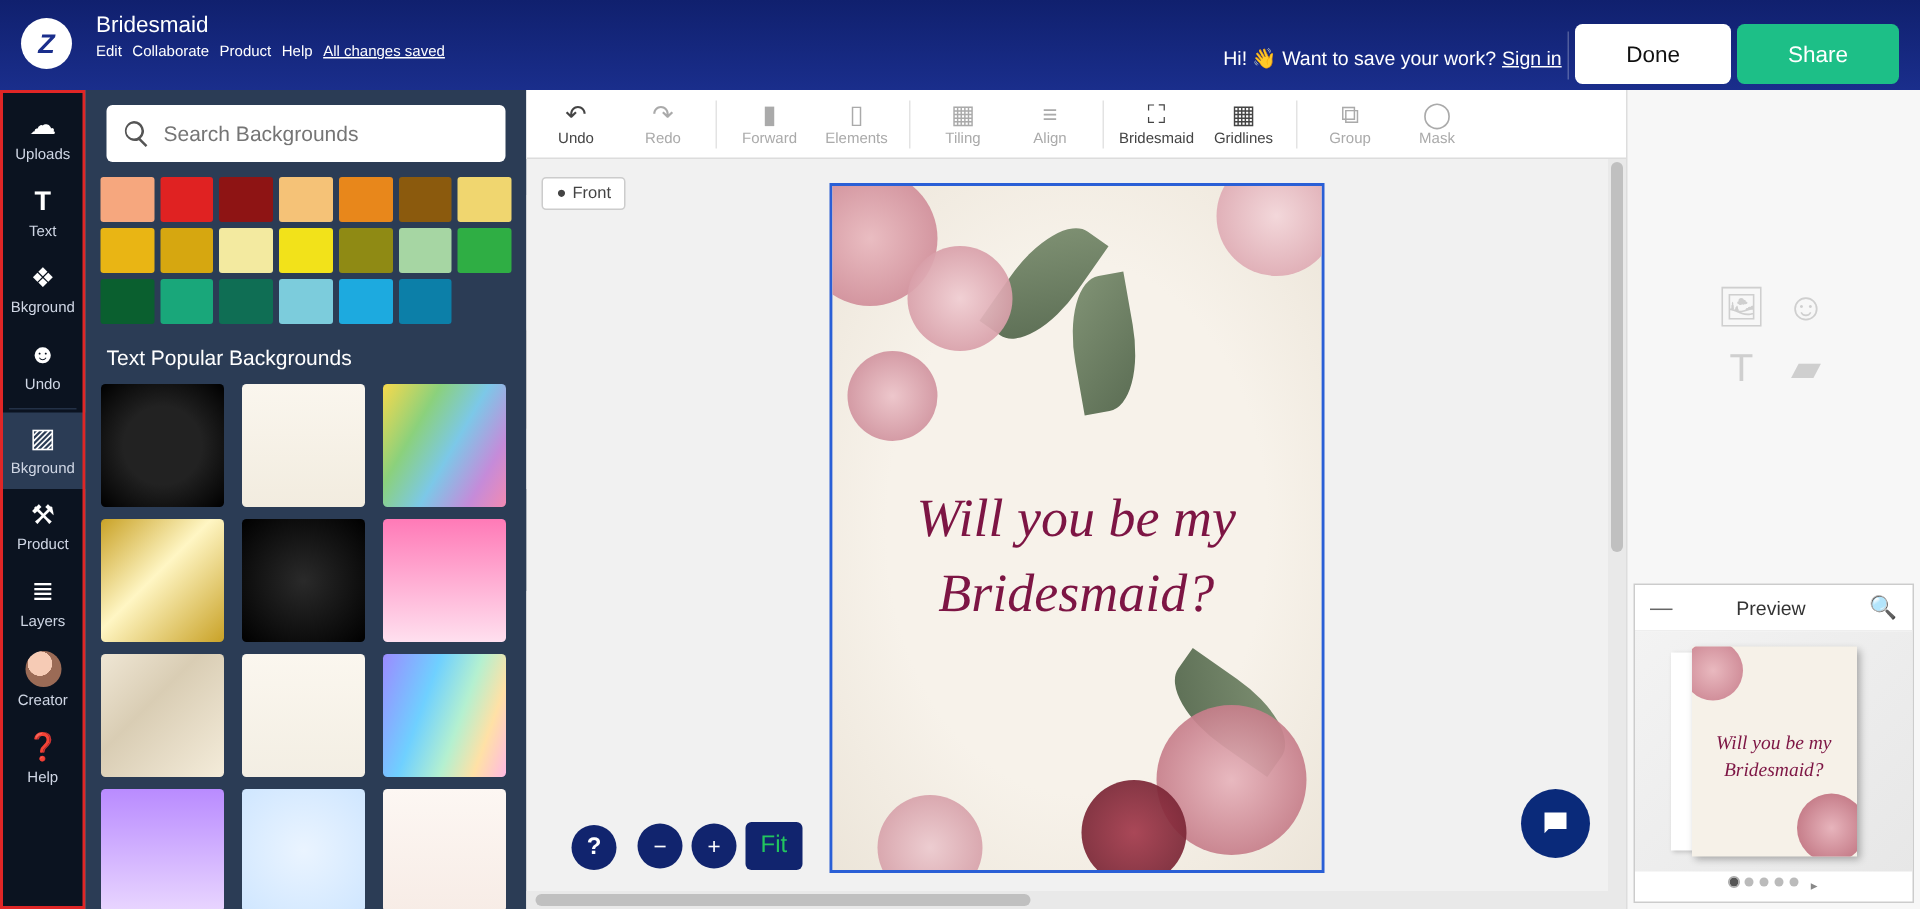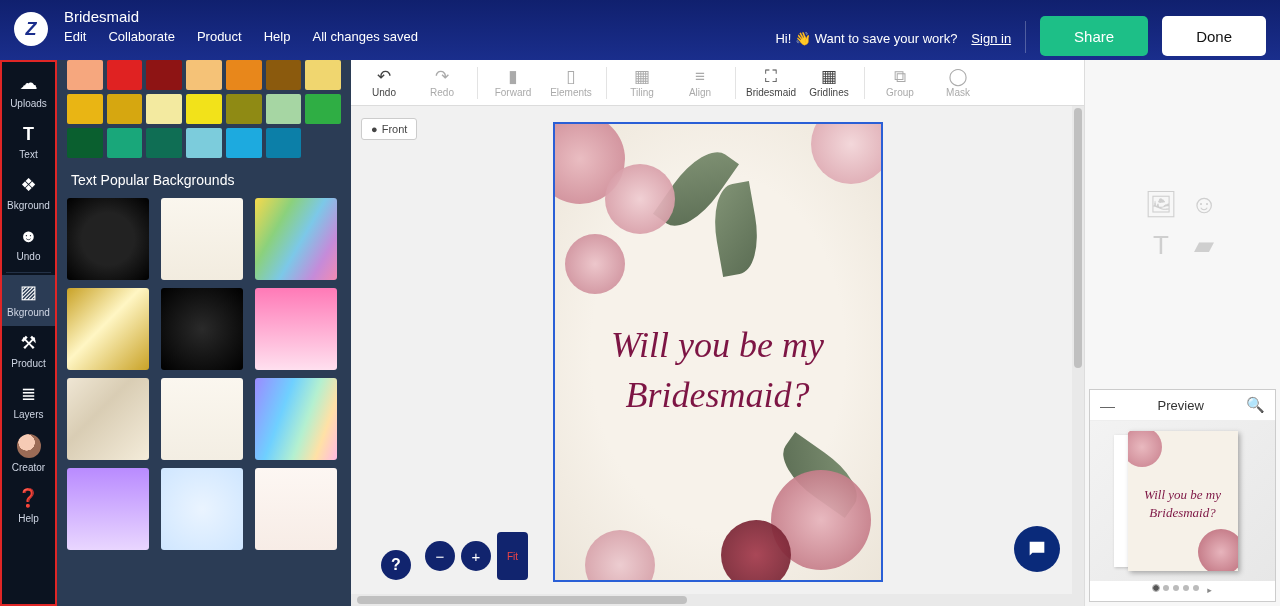--- a/index.html
+++ b/index.html
@@ -4,25 +4,25 @@
 <style>
 *{box-sizing:border-box;margin:0;padding:0;font-family:Arial,Helvetica,sans-serif}
 html,body{width:1280px;height:606px;overflow:hidden}
 body{display:flex;flex-direction:column;background:#f1f1f1}
 
 
 .hdr{height:60px;background:linear-gradient(180deg,#10206e 0%,#1a2e8c 100%);display:flex;align-items:flex-start;color:#fff;padding:8px 14px;gap:16px}
 .logo{width:34px;height:34px;border-radius:50%;background:#fff;display:flex;align-items:center;justify-content:center;color:#1a2e8c;font-weight:900;font-style:italic;font-size:18px;margin-top:4px}
 .hdr-left{display:flex;flex-direction:column;gap:4px}
 .title{font-size:15px;font-weight:400}
-.menu{display:flex;align-items:center;gap:22px;font-size:13px}
+.menu{display:flex;align-items:center;gap:7px;font-size:10px}
 .menu span{cursor:pointer}
-.saved{}
+.saved{text-decoration:underline}
 .hdr-spacer{flex:1}
-.hdr-right{display:flex;align-items:center;gap:14px;margin-top:12px;font-size:13px}
+.hdr-right{display:flex;align-items:center;gap:4px;margin-top:12px;font-size:13px}
 .signin{text-decoration:underline;cursor:pointer}
 .btn{height:40px;padding:0 34px;border-radius:5px;font-size:15px;border:none;cursor:pointer;margin-top:-4px}
 .btn-share{background:#1dbf87;color:#fff}
 .btn-done{background:#fff;color:#111}
 .vd{width:1px;height:32px;background:rgba(255,255,255,.25);margin-top:-2px}
 
 
 .main{flex:1;display:flex;min-height:0}
 
 
@@ -59,21 +59,21 @@
 .card{position:absolute;left:50%;top:16px;transform:translateX(-50%);width:330px;height:460px;border:2px solid #2a5fd6;background:#f4efe7;overflow:hidden}
 .card-inner{position:absolute;inset:0;background:radial-gradient(ellipse at 50% 50%,#f7f2ea 0 55%,#ece5d9 100%)}
 .flw{position:absolute;border-radius:50%;opacity:.92}
 .txt{position:absolute;width:100%;text-align:center;color:#7d1544;font-family:"Brush Script MT","Segoe Script",cursive}
 .txt1{top:200px;font-size:36px;font-style:italic}
 .txt2{top:250px;font-size:36px;font-style:italic}
 .leaf{position:absolute;width:42px;height:90px;background:linear-gradient(135deg,#6f8563,#3d5337);border-radius:60% 0 60% 0;opacity:.85}
 
 .zoom{position:absolute;bottom:14px;left:74px;display:flex;align-items:center;gap:6px}
 .zb{width:30px;height:30px;border-radius:50%;background:#11246e;color:#fff;display:flex;align-items:center;justify-content:center;font-size:15px;cursor:pointer}
-.zfit{height:48px;border-radius:4px;background:#11246e;color:#ef4444;font-size:10px;padding:0 10px;display:flex;align-items:center;cursor:pointer}
+.zfit{height:32px;border-radius:4px;background:#11246e;color:#22c55e;font-size:16px;padding:0 10px;display:flex;align-items:center;cursor:pointer}
 .help{position:absolute;bottom:14px;left:30px;width:30px;height:30px;border-radius:50%;background:#11246e;color:#fff;display:flex;align-items:center;justify-content:center;font-weight:bold;cursor:pointer}
 
 .chat{position:absolute;right:24px;bottom:22px;width:46px;height:46px;border-radius:50%;background:#0a2a7a;display:flex;align-items:center;justify-content:center;cursor:pointer}
 .chat svg{width:22px;height:22px;fill:#fff}
 
 .hscroll{height:12px;background:#e9e9e9;position:relative}
 .hthumb{position:absolute;left:6px;top:2px;height:8px;width:330px;background:#c0c0c0;border-radius:4px}
 
 .vscroll{position:absolute;top:46px;right:0;bottom:12px;width:12px;background:#e9e9e9}
 .vthumb{position:absolute;top:2px;left:2px;width:8px;height:260px;background:#c0c0c0;border-radius:4px}
@@ -105,22 +105,22 @@
       <span>Product</span>
       <span>Help</span>
       <span class="saved">All changes saved</span>
     </div>
   </div>
   <div class="hdr-spacer"></div>
   <div class="hdr-right">
     <span>Hi! 👋 Want to save your work?</span>
     <span class="signin">Sign in</span>
     <div class="vd"></div>
+    <button class="btn btn-done">Done</button>
     <button class="btn btn-share">Share</button>
-    <button class="btn btn-done">Done</button>
   </div>
 </div>
 
 <div class="main">
 
   <div class="sidebar">
     <div class="sbitem">
       <span class="glyph">☁</span>
       <span>Uploads</span>
       </div>
@@ -155,20 +155,26 @@
       <div class="avatar"></div>
       <span>Creator</span>
       </div>
     <div class="sbitem">
       <span class="glyph">❓</span>
       <span>Help</span>
       </div>
   </div>
 
   <div class="lpanel">
+    <div class="search">
+      <svg viewBox="0 0 24 24">
+          <path d="M10 2a8 8 0 015.3 13.9l5.4 5.4-1.4 1.4-5.4-5.4A8 8 0 1110 2zm0 2a6 6 0 100 12 6 6 0 000-12z"></path>
+        </svg>
+      <input placeholder="Search Backgrounds" style="">
+    </div>
     <div class="swatches" id="sw">
         <div class="sw" style="background: rgb(246, 167, 126);"></div>
         <div class="sw" style="background: rgb(224, 34, 34);"></div>
         <div class="sw" style="background: rgb(142, 20, 20);"></div>
         <div class="sw" style="background: rgb(245, 194, 119);"></div>
         <div class="sw" style="background: rgb(232, 135, 27);"></div>
         <div class="sw" style="background: rgb(139, 90, 13);"></div>
         <div class="sw" style="background: rgb(240, 214, 111);"></div>
         <div class="sw" style="background: rgb(233, 181, 20);"></div>
         <div class="sw" style="background: rgb(214, 167, 16);"></div>

